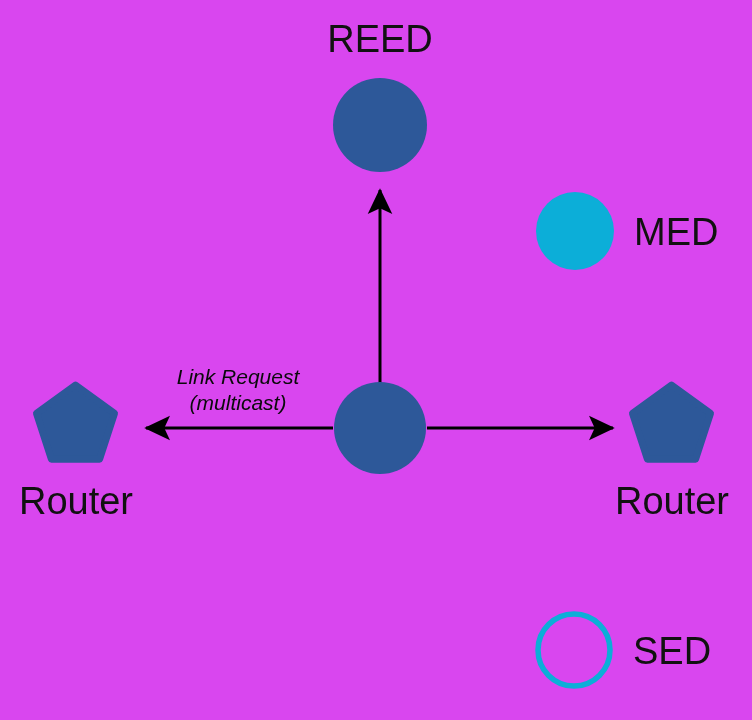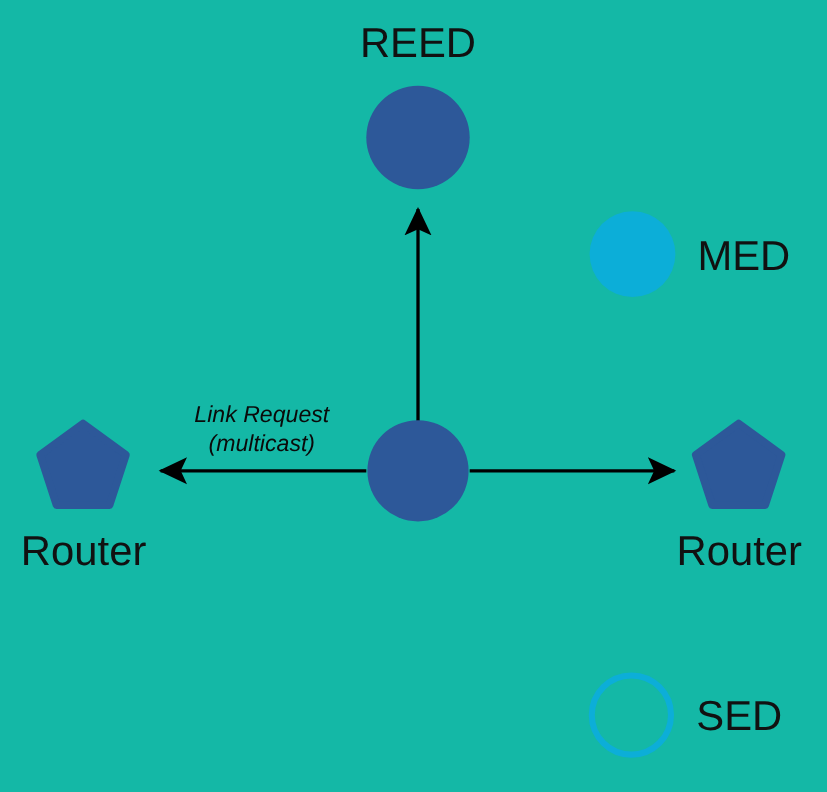--- a/index.html
+++ b/index.html
@@ -11,21 +11,21 @@
   body {
     width: 752px;
     height: 720px;
     overflow: hidden;
     font-family: "Liberation Sans", sans-serif;
   }
   #diagram-root {
     position: relative;
     width: 752px;
     height: 720px;
-    background: #14b8a6;
+    background: #d946ef;
   }
   svg#topology-svg {
     position: absolute;
     top: 0;
     left: 0;
     width: 752px;
     height: 720px;
     display: block;
   }
   .node-label {

